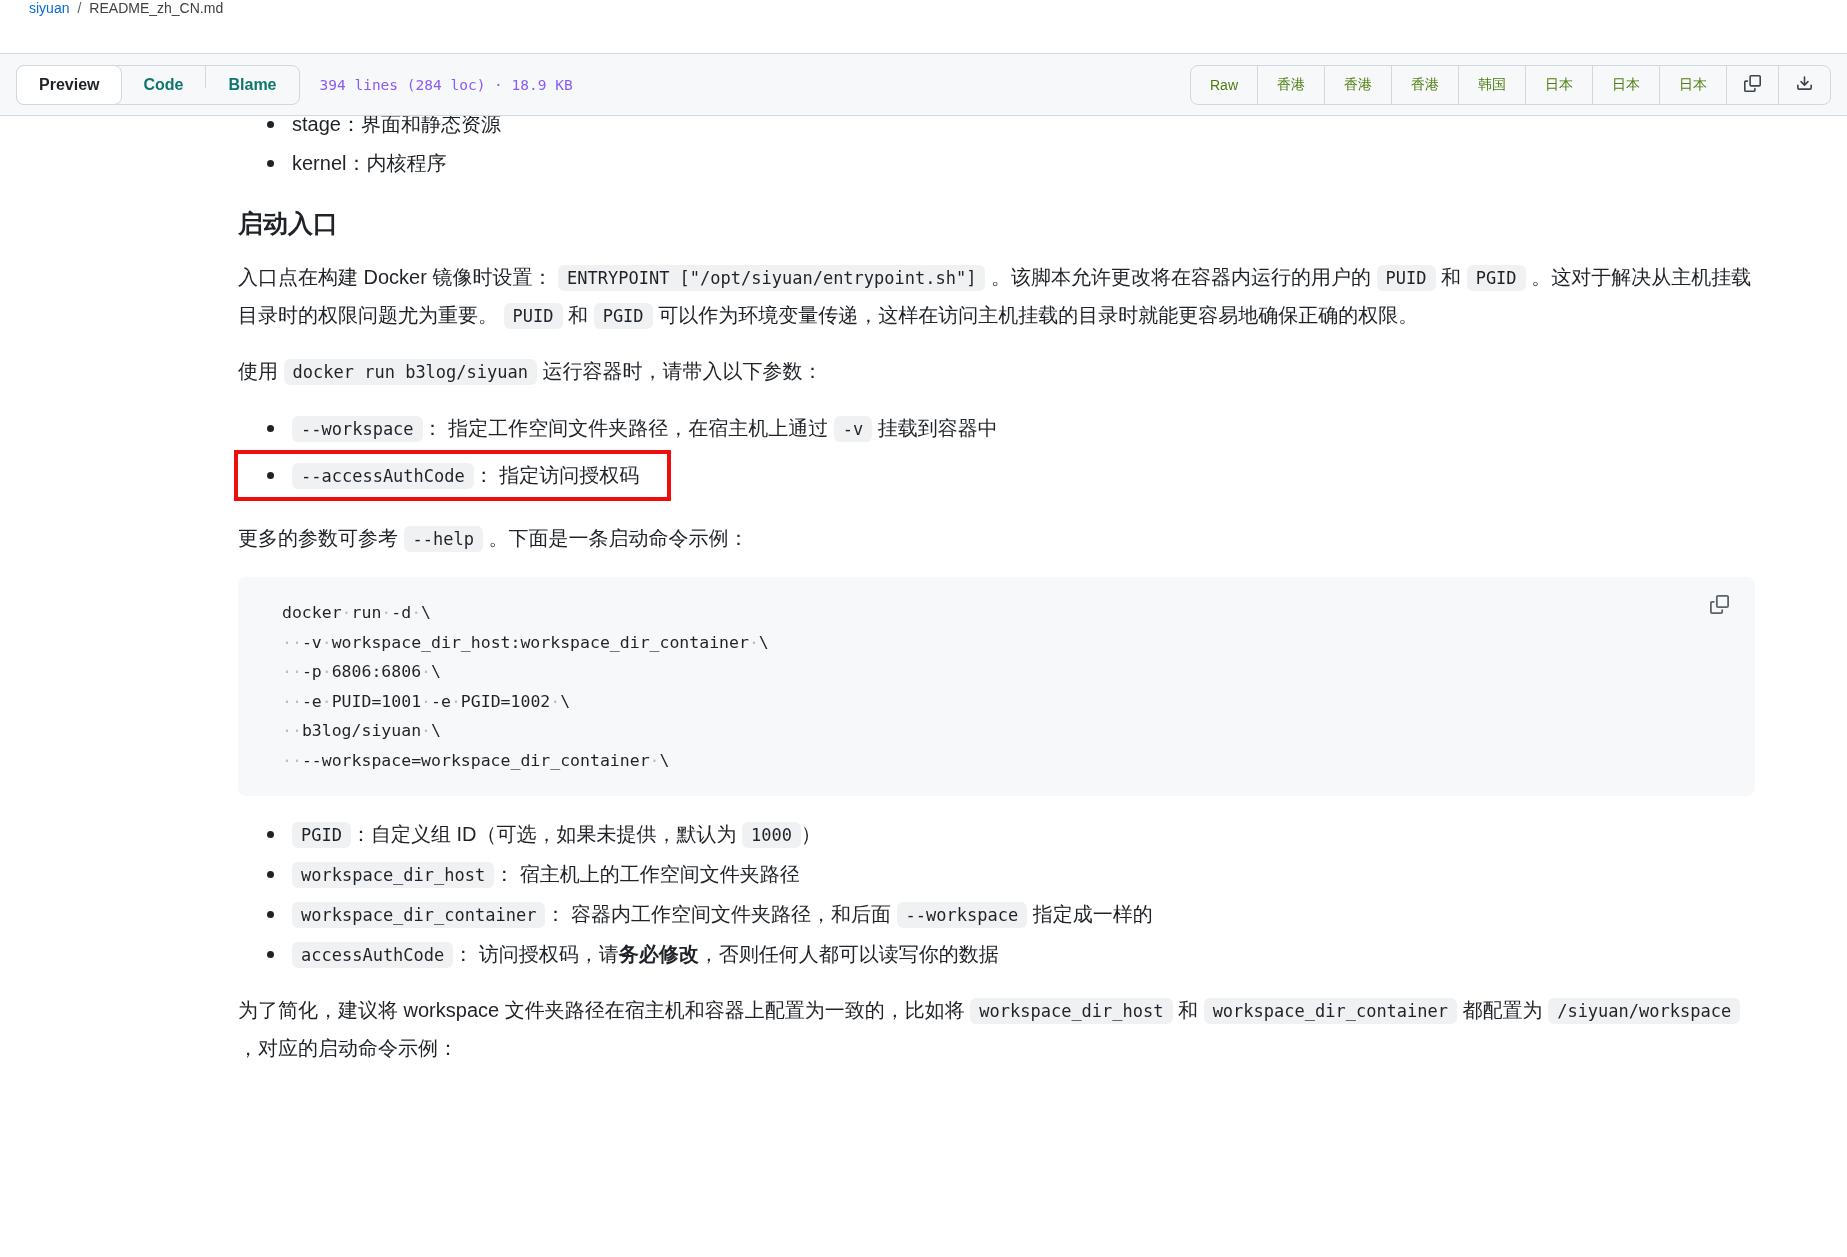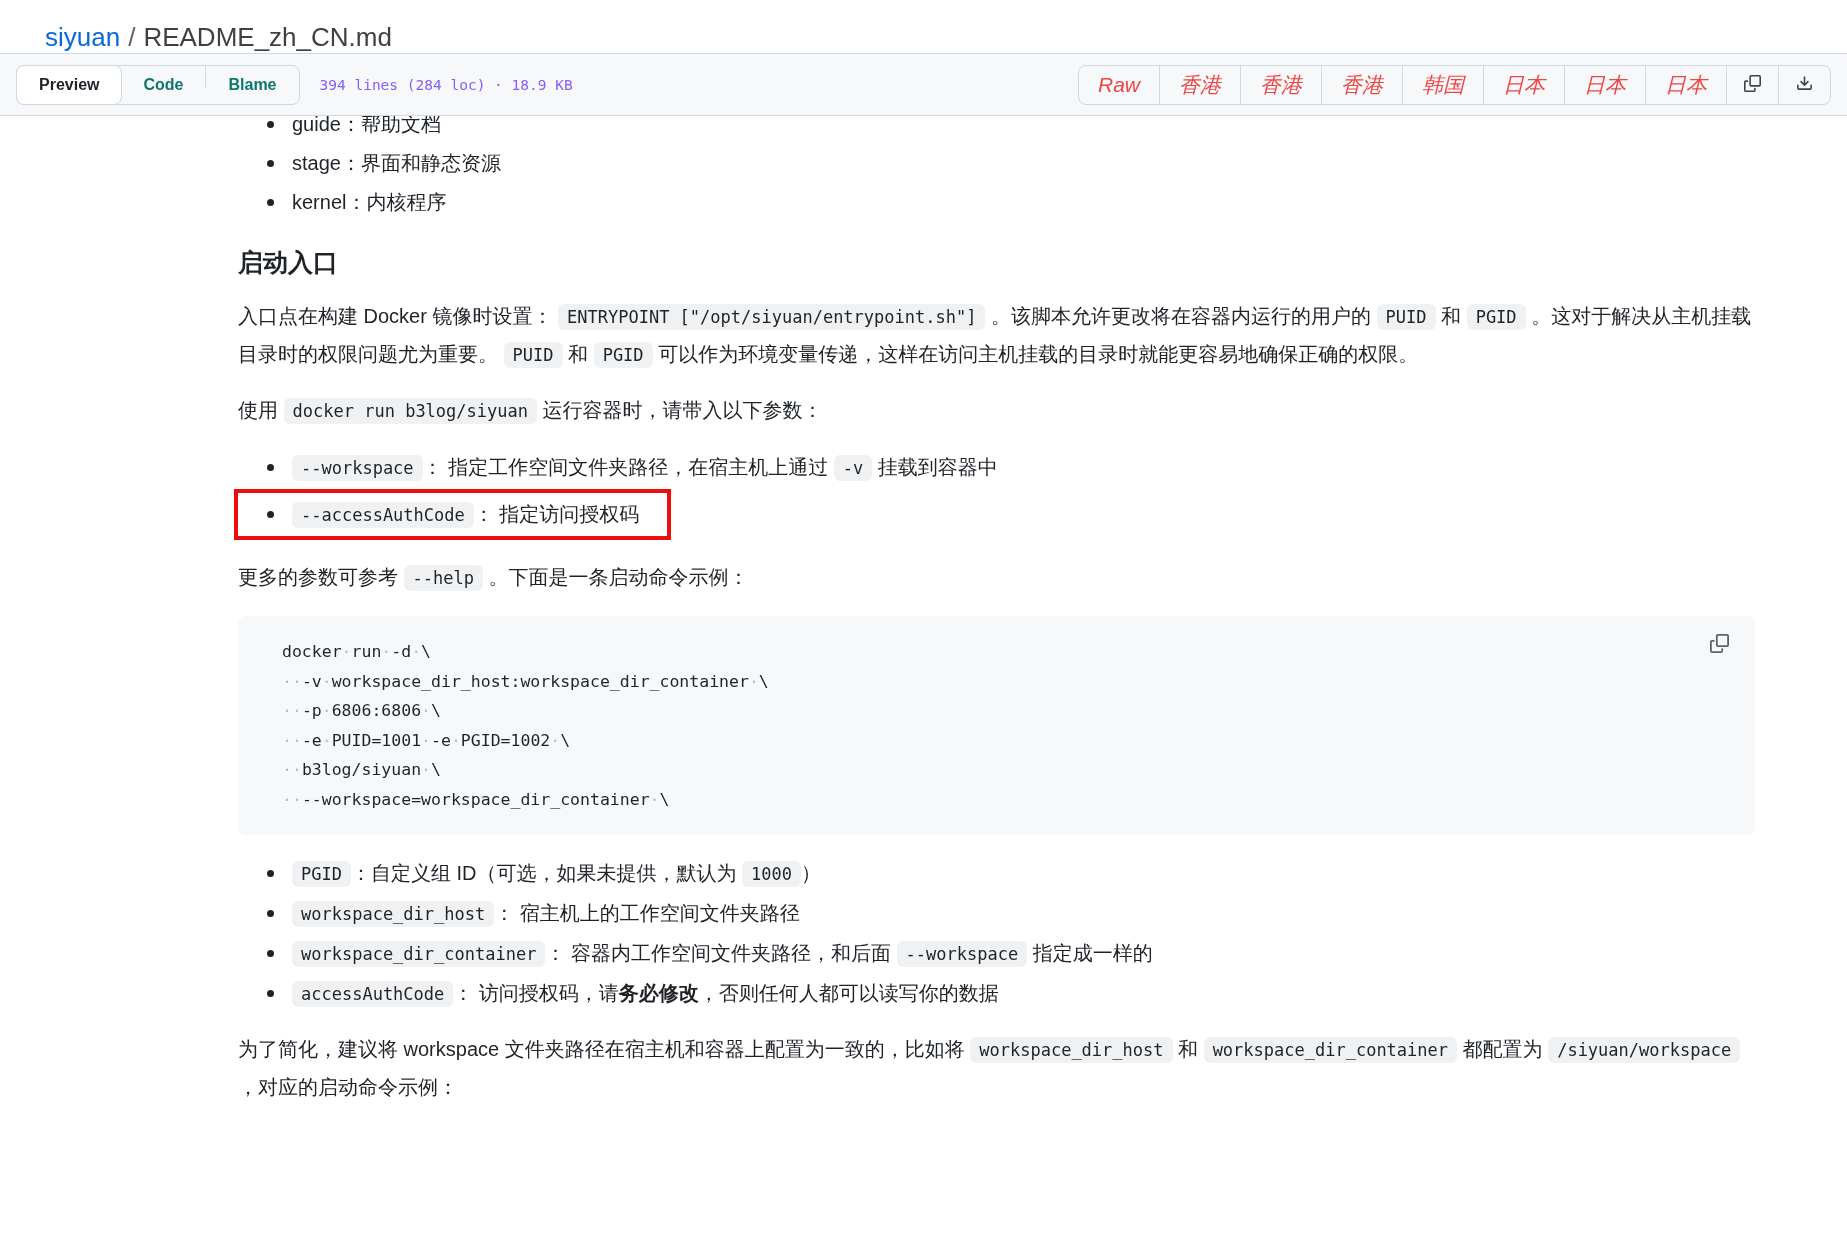--- a/index.html
+++ b/index.html
@@ -4,21 +4,21 @@
 <style>
   * { box-sizing: border-box; }
   html,body { margin:0; padding:0; }
   body {
     width:1847px; height:1257px; overflow:hidden;
     background:#ffffff; color:#1f2328;
     font-family:"Liberation Sans","DejaVu Sans",sans-serif;
   }
   
   .topbar { position:relative; z-index:10; background:#fff; }
-  .crumb { height:53px; display:flex; align-items:flex-end; padding:0 45px; font-size:26px; background:#fff; }
+  .crumb { height:53px; display:flex; align-items:flex-start; padding:0 29px; font-size:14px; background:#fff; }
   .crumb a { color:#0969da; text-decoration:none; cursor:pointer; }
   .crumb .sep { color:#59636e; margin:0 8px; }
   .crumb .file { font-weight:400; color:#404040; }
   .toolbar {
     height:63px; background:#f6f8fa;
     border-top:1px solid #d1d9e0; border-bottom:1px solid #d1d9e0;
     display:flex; align-items:center; padding:0 16px;
   }
   .seg { display:flex; border:1px solid #d1d9e0; border-radius:8px; background:#f6f8fa; }
   .seg-btn {
@@ -27,22 +27,22 @@
   }
   .seg-btn.active {
     background:#fff; border:1px solid #d1d9e0; border-radius:8px;
     margin:-1px; height:40px; font-weight:600; color:#1f2328;
   }
   .seg .vsep { width:1px; height:22px; background:#d1d9e0; }
   .meta { margin-left:20px; font-family:"DejaVu Sans Mono","Liberation Mono",monospace; font-size:14.5px; color:#8b5cf6; }
   .actions { margin-left:auto; display:flex; border:1px solid #d1d9e0; border-radius:8px; background:#f6f8fa; overflow:hidden; }
   .action-cell {
     height:38px; display:flex; align-items:center; padding:0 19px;
-    font-family:inherit; font-size:21px; color:#ef4444; background:transparent;
-    border:none; border-left:1px solid #d1d9e0; cursor:pointer; white-space:nowrap;font-style:italic;
+    font-family:inherit; font-size:14px; color:#4d7c0f; background:transparent;
+    border:none; border-left:1px solid #d1d9e0; cursor:pointer; white-space:nowrap;
   }
   .actions .action-cell:first-child { border-left:none; }
   .icon-cell { padding:0 17px; }
   .icon-cell svg { fill:#3d444d; }
   
   .content { position:relative; z-index:1; padding:0 92px 0 238px; }
   .content > :first-child { margin-top:-13px; }
   .md-list { list-style:none; margin:18px 0; padding:0; }
   .md-list li { position:relative; padding-left:54px; line-height:36px; margin:3px 0; font-size:20px; }
   .md-list li::before {
@@ -110,21 +110,20 @@
               <path d="M7.25 7.689V2a.75.75 0 0 1 1.5 0v5.689l1.97-1.969a.749.749 0 1 1 1.06 1.06l-3.25 3.25a.749.749 0 0 1-1.06 0L4.22 6.78a.749.749 0 1 1 1.06-1.06l1.97 1.969Z"></path>
             </svg>
         </span>
       </button>
     </div>
   </div>
 </div>
 
 <div class="content">
   <ul class="md-list">
-      <li>guide：帮助文档</li>
       <li>stage：界面和静态资源</li>
       <li>kernel：内核程序</li>
     </ul>
   <h3>启动入口</h3>
   <p>入口点在构建 Docker 镜像时设置： <code class="chip">ENTRYPOINT ["/opt/siyuan/entrypoint.sh"]</code> 。该脚本允许更改将在容器内运行的用户的 <code class="chip">PUID</code> 和 <code class="chip">PGID</code> 。这对于解决从主机挂载目录时的权限问题尤为重要。 <code class="chip">PUID</code> 和 <code class="chip">PGID</code> 可以作为环境变量传递，这样在访问主机挂载的目录时就能更容易地确保正确的权限。</p>
   <p>使用 <code class="chip">docker run b3log/siyuan</code> 运行容器时，请带入以下参数：</p>
   <ul class="md-list">
       <li><code class="chip">--workspace</code>： 指定工作空间文件夹路径，在宿主机上通过 <code class="chip">-v</code> 挂载到容器中</li>
       <li class="hl"><code class="chip">--accessAuthCode</code>： 指定访问授权码</li>
     </ul>

